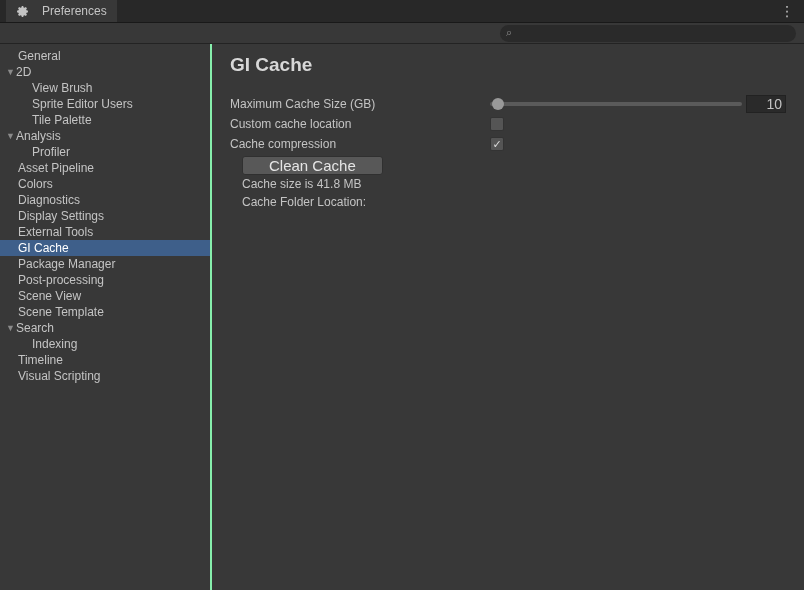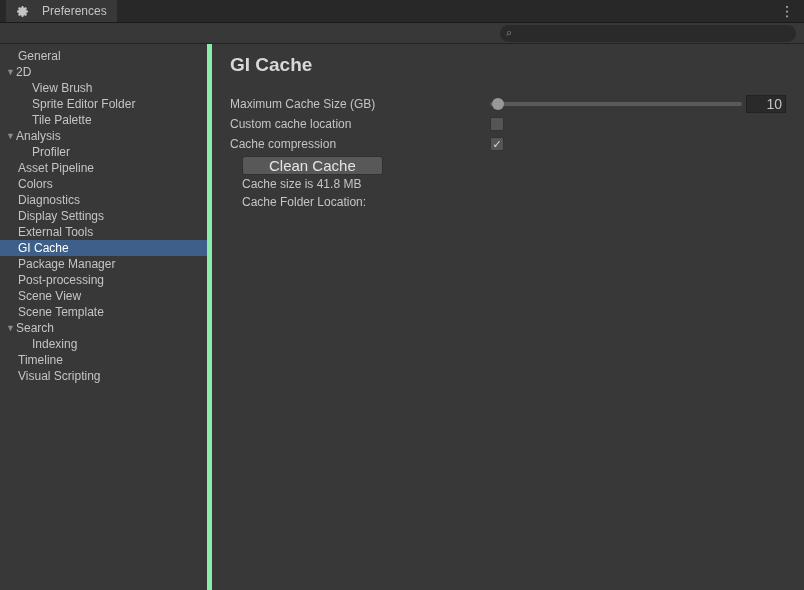--- a/index.html
+++ b/index.html
@@ -69,21 +69,21 @@
   pointer-events: none;
 }
 .body {
   flex: 1;
   display: flex;
   overflow: hidden;
 }
 .sidebar {
   width: 212px;
   background: #383838;
-  border-right: 5px solid #86efac;
+  border-right: 2px solid #86efac;
   overflow-y: auto;
   padding-top: 4px;
 }
 .tree-item {
   height: 16px;
   line-height: 16px;
   padding-left: 18px;
   cursor: pointer;
   white-space: nowrap;
   display: flex;
@@ -221,21 +221,21 @@
           <span>General</span>
         </div>
         <div class="tree-item">
           <span class="foldout">▼</span>
           <span>2D</span>
         </div>
         <div class="tree-item child">
           <span>View Brush</span>
         </div>
         <div class="tree-item child">
-          <span>Sprite Editor Folder</span>
+          <span>Sprite Editor Users</span>
         </div>
         <div class="tree-item child">
           <span>Tile Palette</span>
         </div>
         <div class="tree-item">
           <span class="foldout">▼</span>
           <span>Analysis</span>
         </div>
         <div class="tree-item child">
           <span>Profiler</span>

